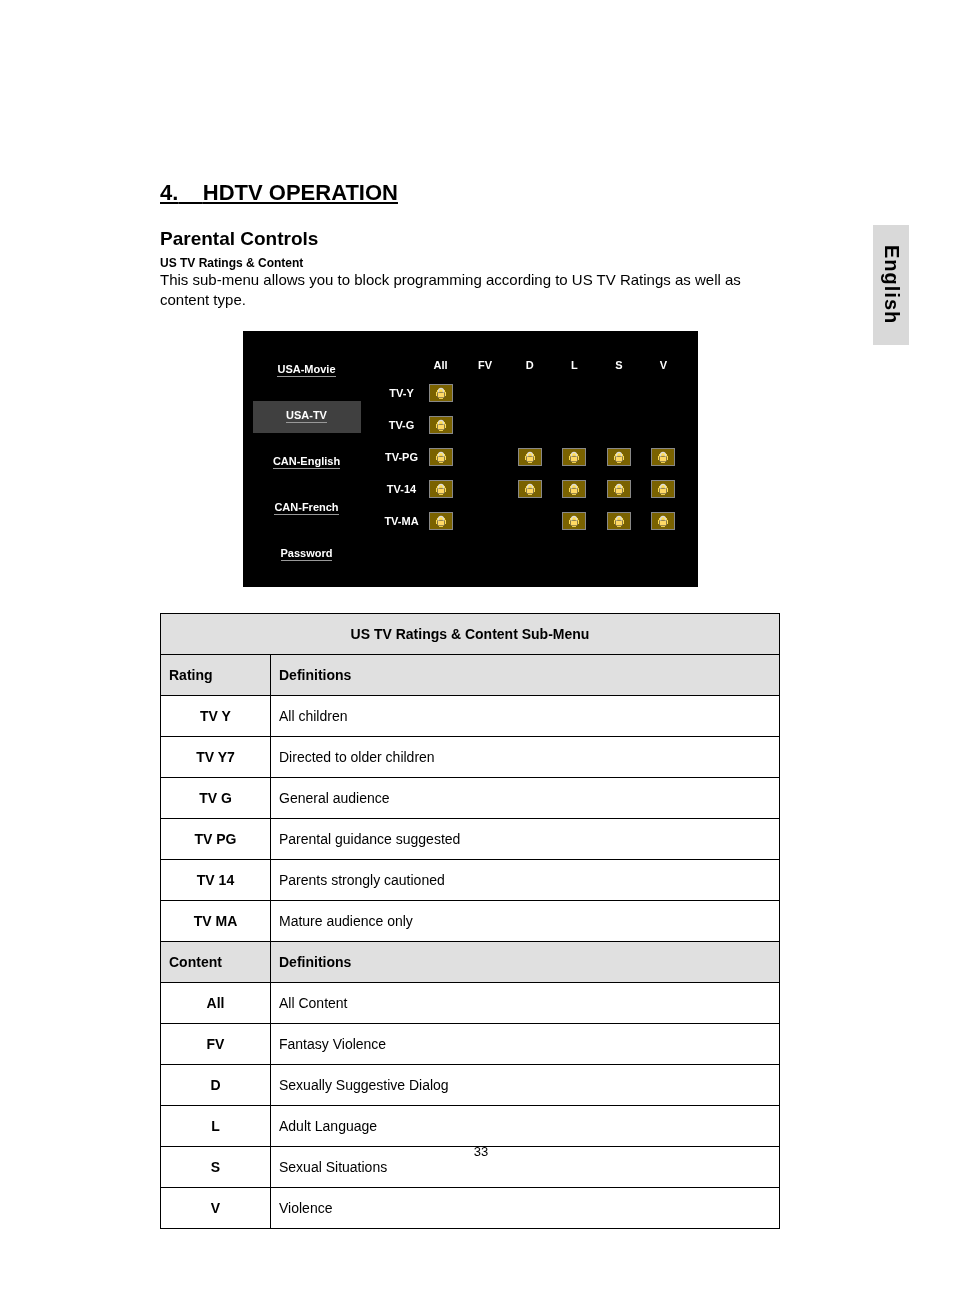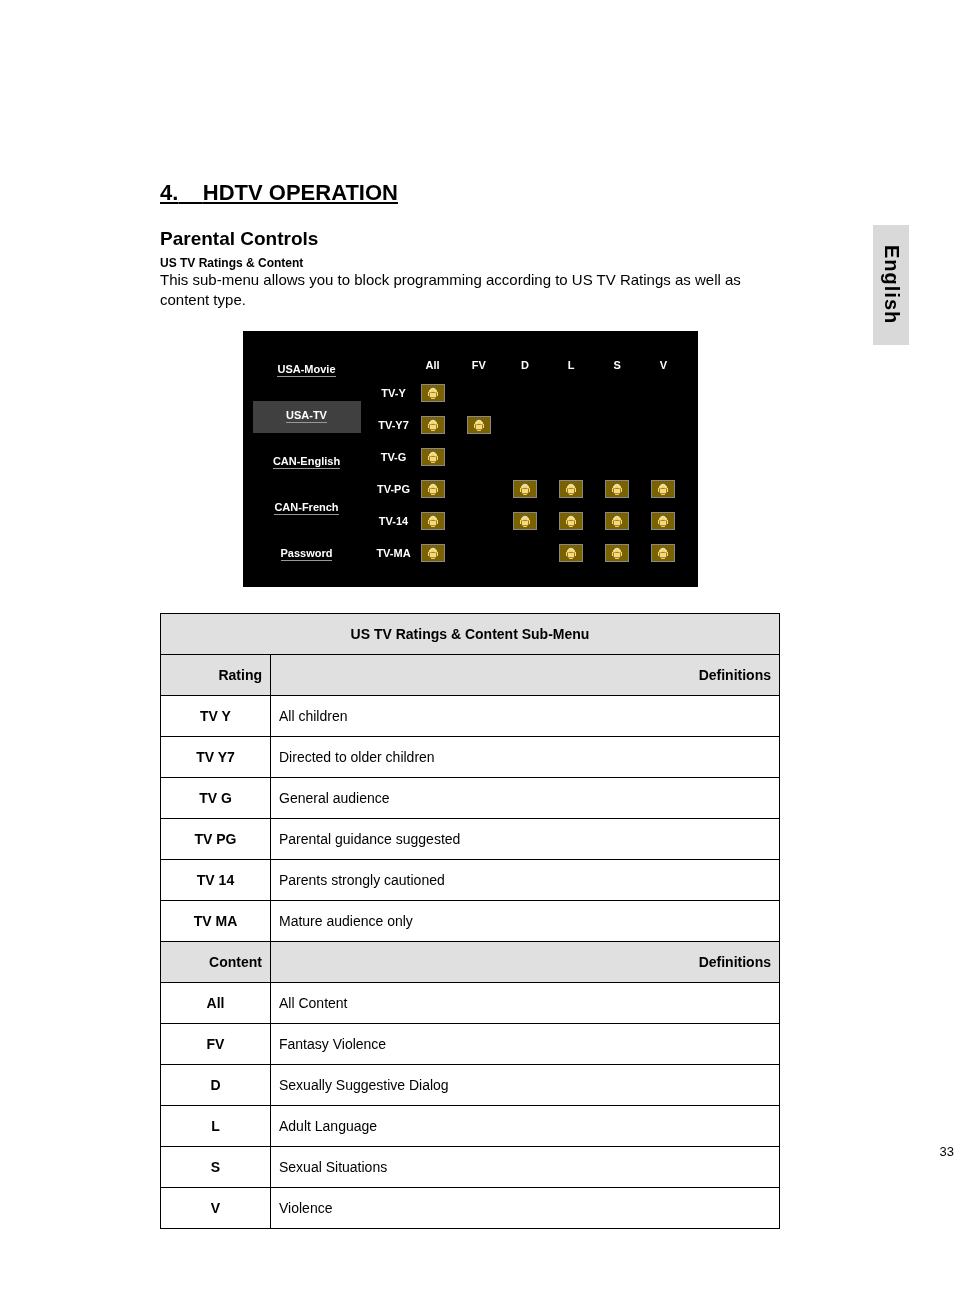--- a/index.html
+++ b/index.html
@@ -59,21 +59,21 @@
   
   .osd {
     width: 455px;
     margin: 0 auto 26px;
     background: #000;
     color: #fff;
     padding: 24px 22px 16px 10px;
     font-size: 11px;
     font-weight: bold;
   }
-  .osd-inner { display: flex; gap: 12px; }
+  .osd-inner { display: flex; gap: 20px; }
   .sidebar-menu { width: 108px; display: flex; flex-direction: column; gap: 14px; padding-top: 0; }
   .sidebar-menu .item { text-align: center; padding: 8px 2px 10px; position:relative; }
   .sidebar-menu .item.selected { background: #404040; }
   .sidebar-menu .item .underline { border-bottom:1px solid #999; display:inline-block; padding-bottom:1px;}
   .grid-area { flex: 1; }
   .grid-header { display:flex; align-items:center; margin-bottom:2px; height:20px;}
   .row-label { width: 48px; text-align:center; padding-right:6px; font-size:11px;}
   .cols { flex:1; display:flex; justify-content:space-between; }
   .col-head { width: 24px; text-align:center; font-size:11px;}
   .grid-row { display:flex; align-items:center; height:32px; }
@@ -100,28 +100,28 @@
     vertical-align: middle;
     height: 26px;
   }
   table.def .title-row th {
     background: #e0e0e0;
     text-align: center;
     font-weight: bold;
   }
   table.def .hdr th {
     background: #e0e0e0;
-    text-align: right;
+    text-align: left;
     font-weight: bold;
   }
   table.def .rating-col { width: 110px; text-align:center; font-weight:bold;}
   .page-num {
     position: absolute;
     left: 8px; right: 0; bottom: 150px;
-    text-align: right;
+    text-align: center;
     font-size: 13px;
   }
 </style>
 </head>
 <body>
 
 <div class="page">
 
   <div class="lang-tab">
     <span>English</span>
@@ -170,41 +170,20 @@
                     </svg>
                   </div>
                   <div class="lock off"></div>
                   <div class="lock off"></div>
                   <div class="lock off"></div>
                   <div class="lock off"></div>
                   <div class="lock off"></div>
                 </div>
               </div>
               <div class="grid-row">
-                <div class="row-label">TV-Y7</div>
-                <div class="cols">
-                  <div class="lock on">
-                    <svg viewBox="0 0 24 24">
-                      <rect x="6" y="11" width="12" height="9" rx="1" fill="#ffd966" stroke="#333" stroke-width="1"></rect>
-                      <path d="M8 11 V8 a4 4 0 0 1 8 0 v3" fill="none" stroke="#ddd" stroke-width="2"></path>
-                    </svg>
-                  </div>
-                  <div class="lock on">
-                    <svg viewBox="0 0 24 24">
-                      <rect x="6" y="11" width="12" height="9" rx="1" fill="#ffd966" stroke="#333" stroke-width="1"></rect>
-                      <path d="M8 11 V8 a4 4 0 0 1 8 0 v3" fill="none" stroke="#ddd" stroke-width="2"></path>
-                    </svg>
-                  </div>
-                  <div class="lock off"></div>
-                  <div class="lock off"></div>
-                  <div class="lock off"></div>
-                  <div class="lock off"></div>
-                </div>
-              </div>
-              <div class="grid-row">
                 <div class="row-label">TV-G</div>
                 <div class="cols">
                   <div class="lock on">
                     <svg viewBox="0 0 24 24">
                       <rect x="6" y="11" width="12" height="9" rx="1" fill="#ffd966" stroke="#333" stroke-width="1"></rect>
                       <path d="M8 11 V8 a4 4 0 0 1 8 0 v3" fill="none" stroke="#ddd" stroke-width="2"></path>
                     </svg>
                   </div>
                   <div class="lock off"></div>
                   <div class="lock off"></div>

